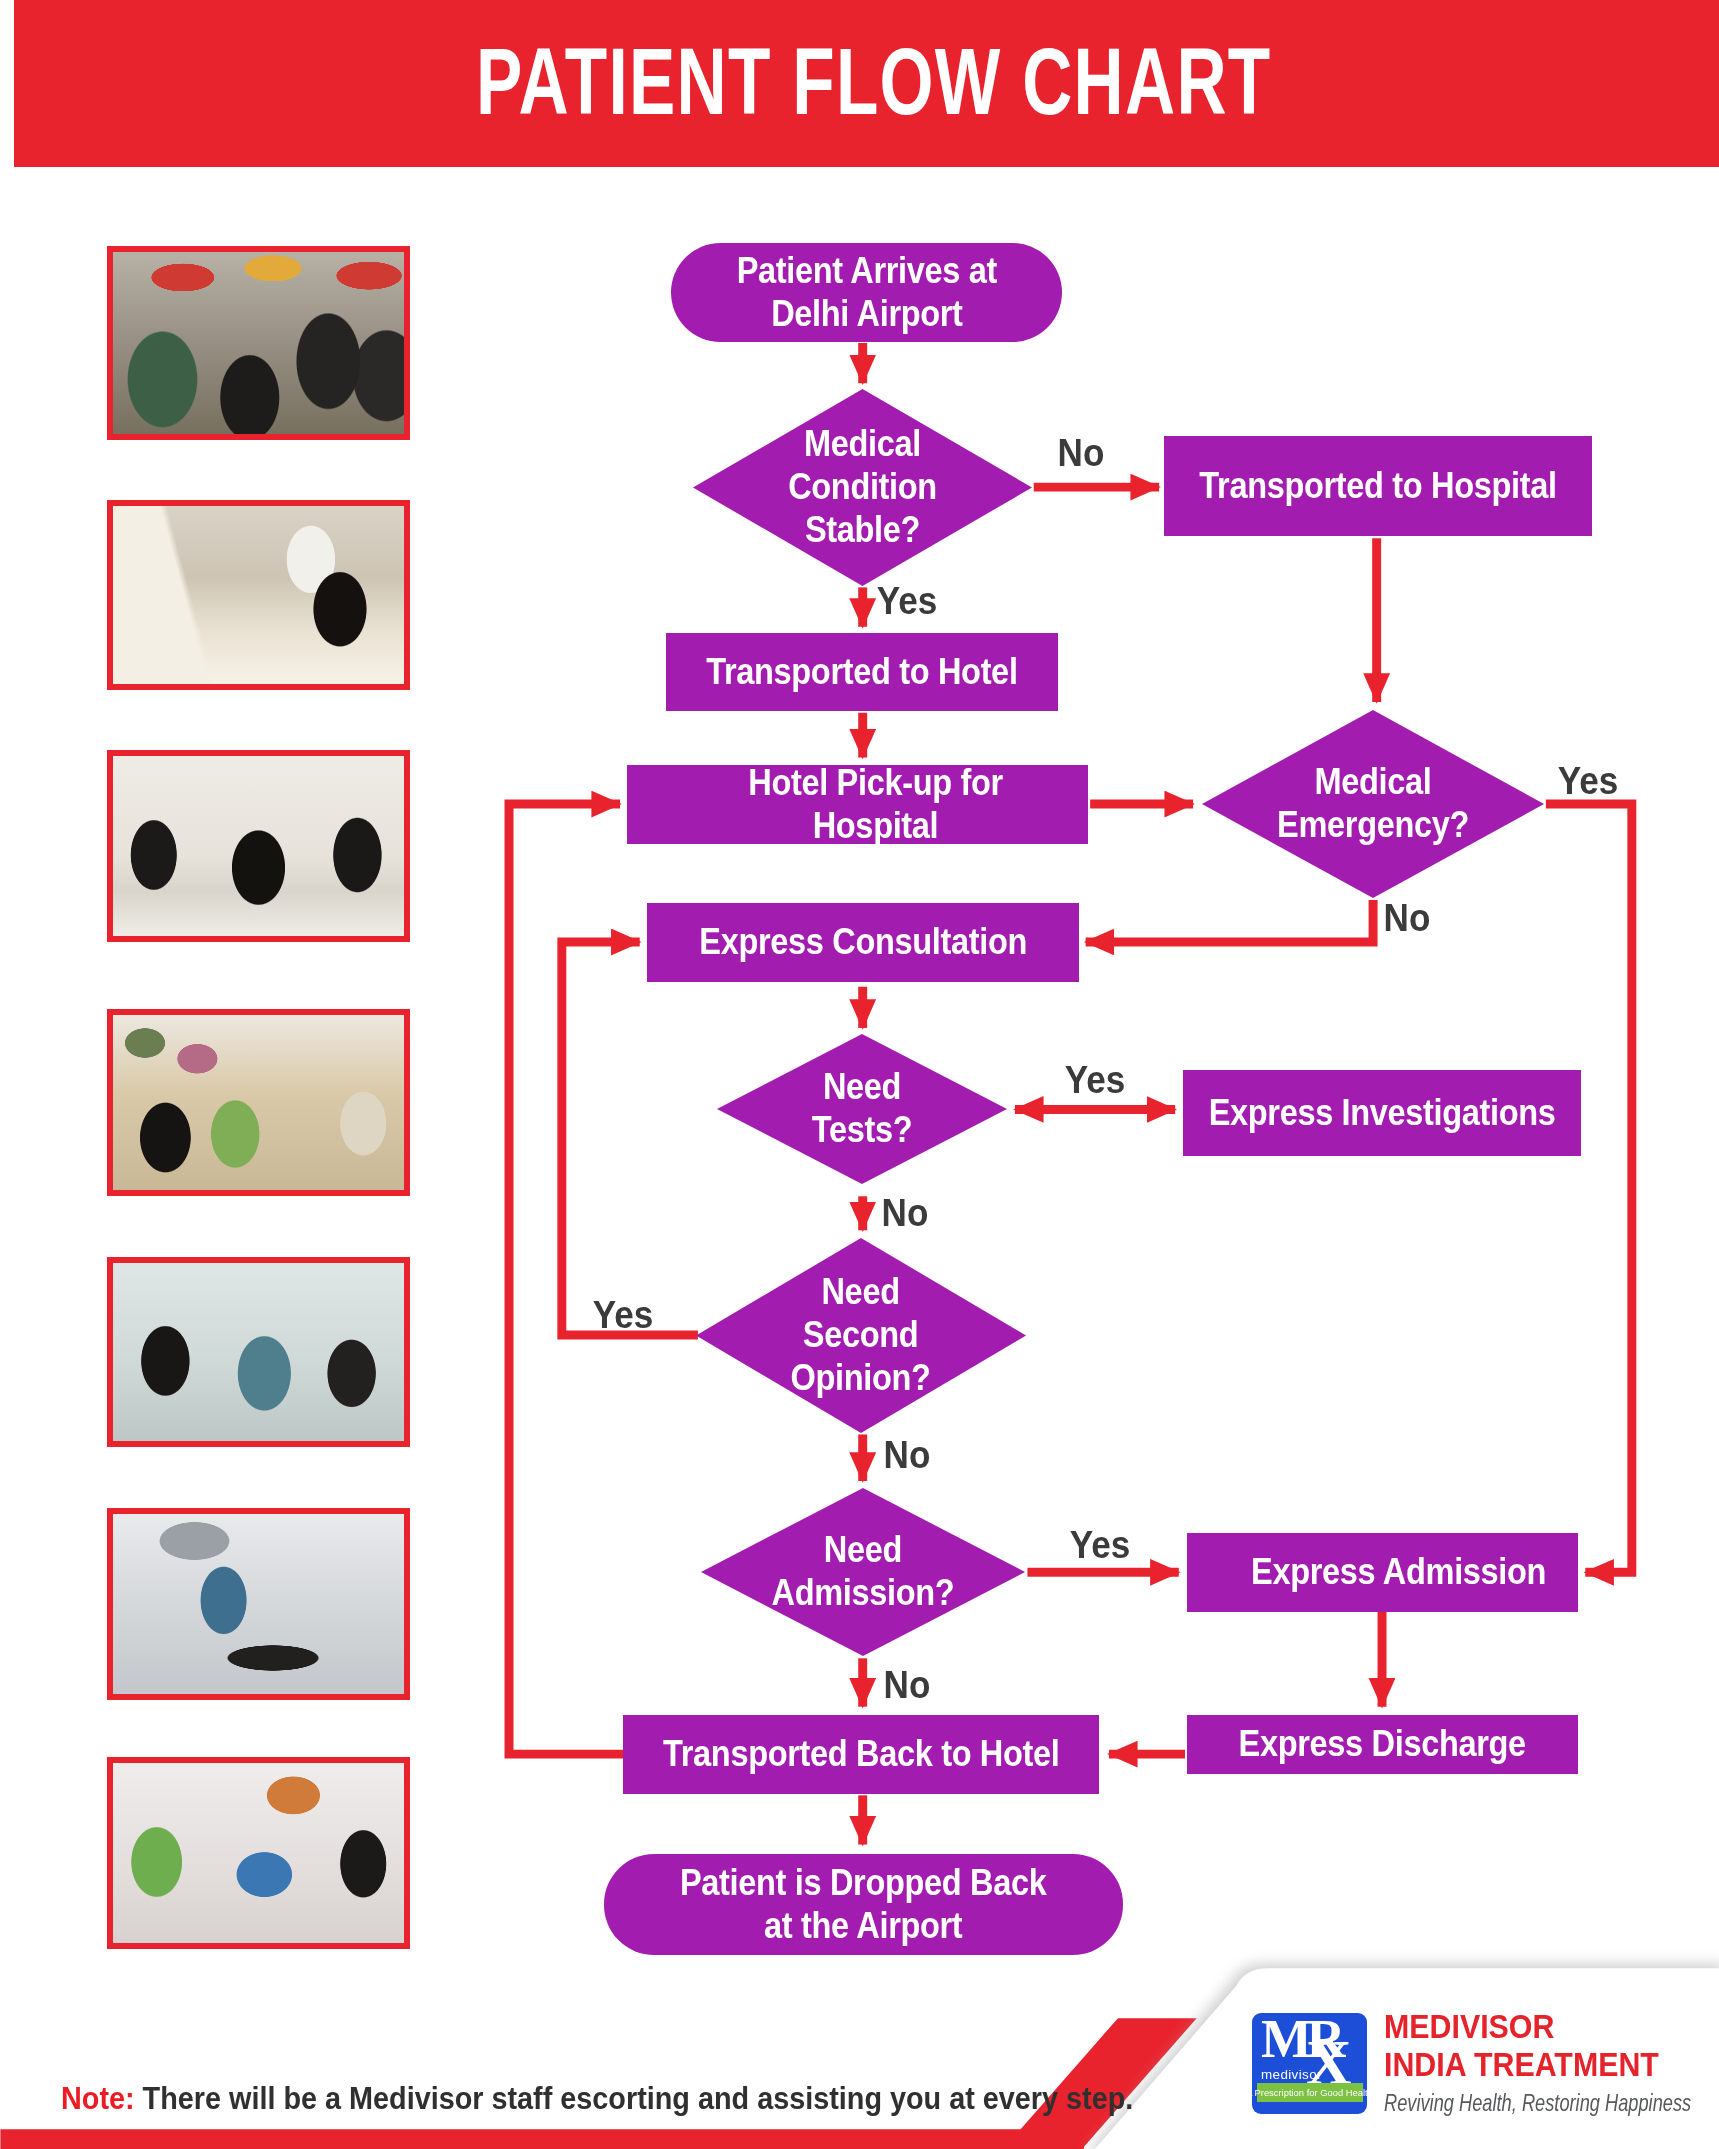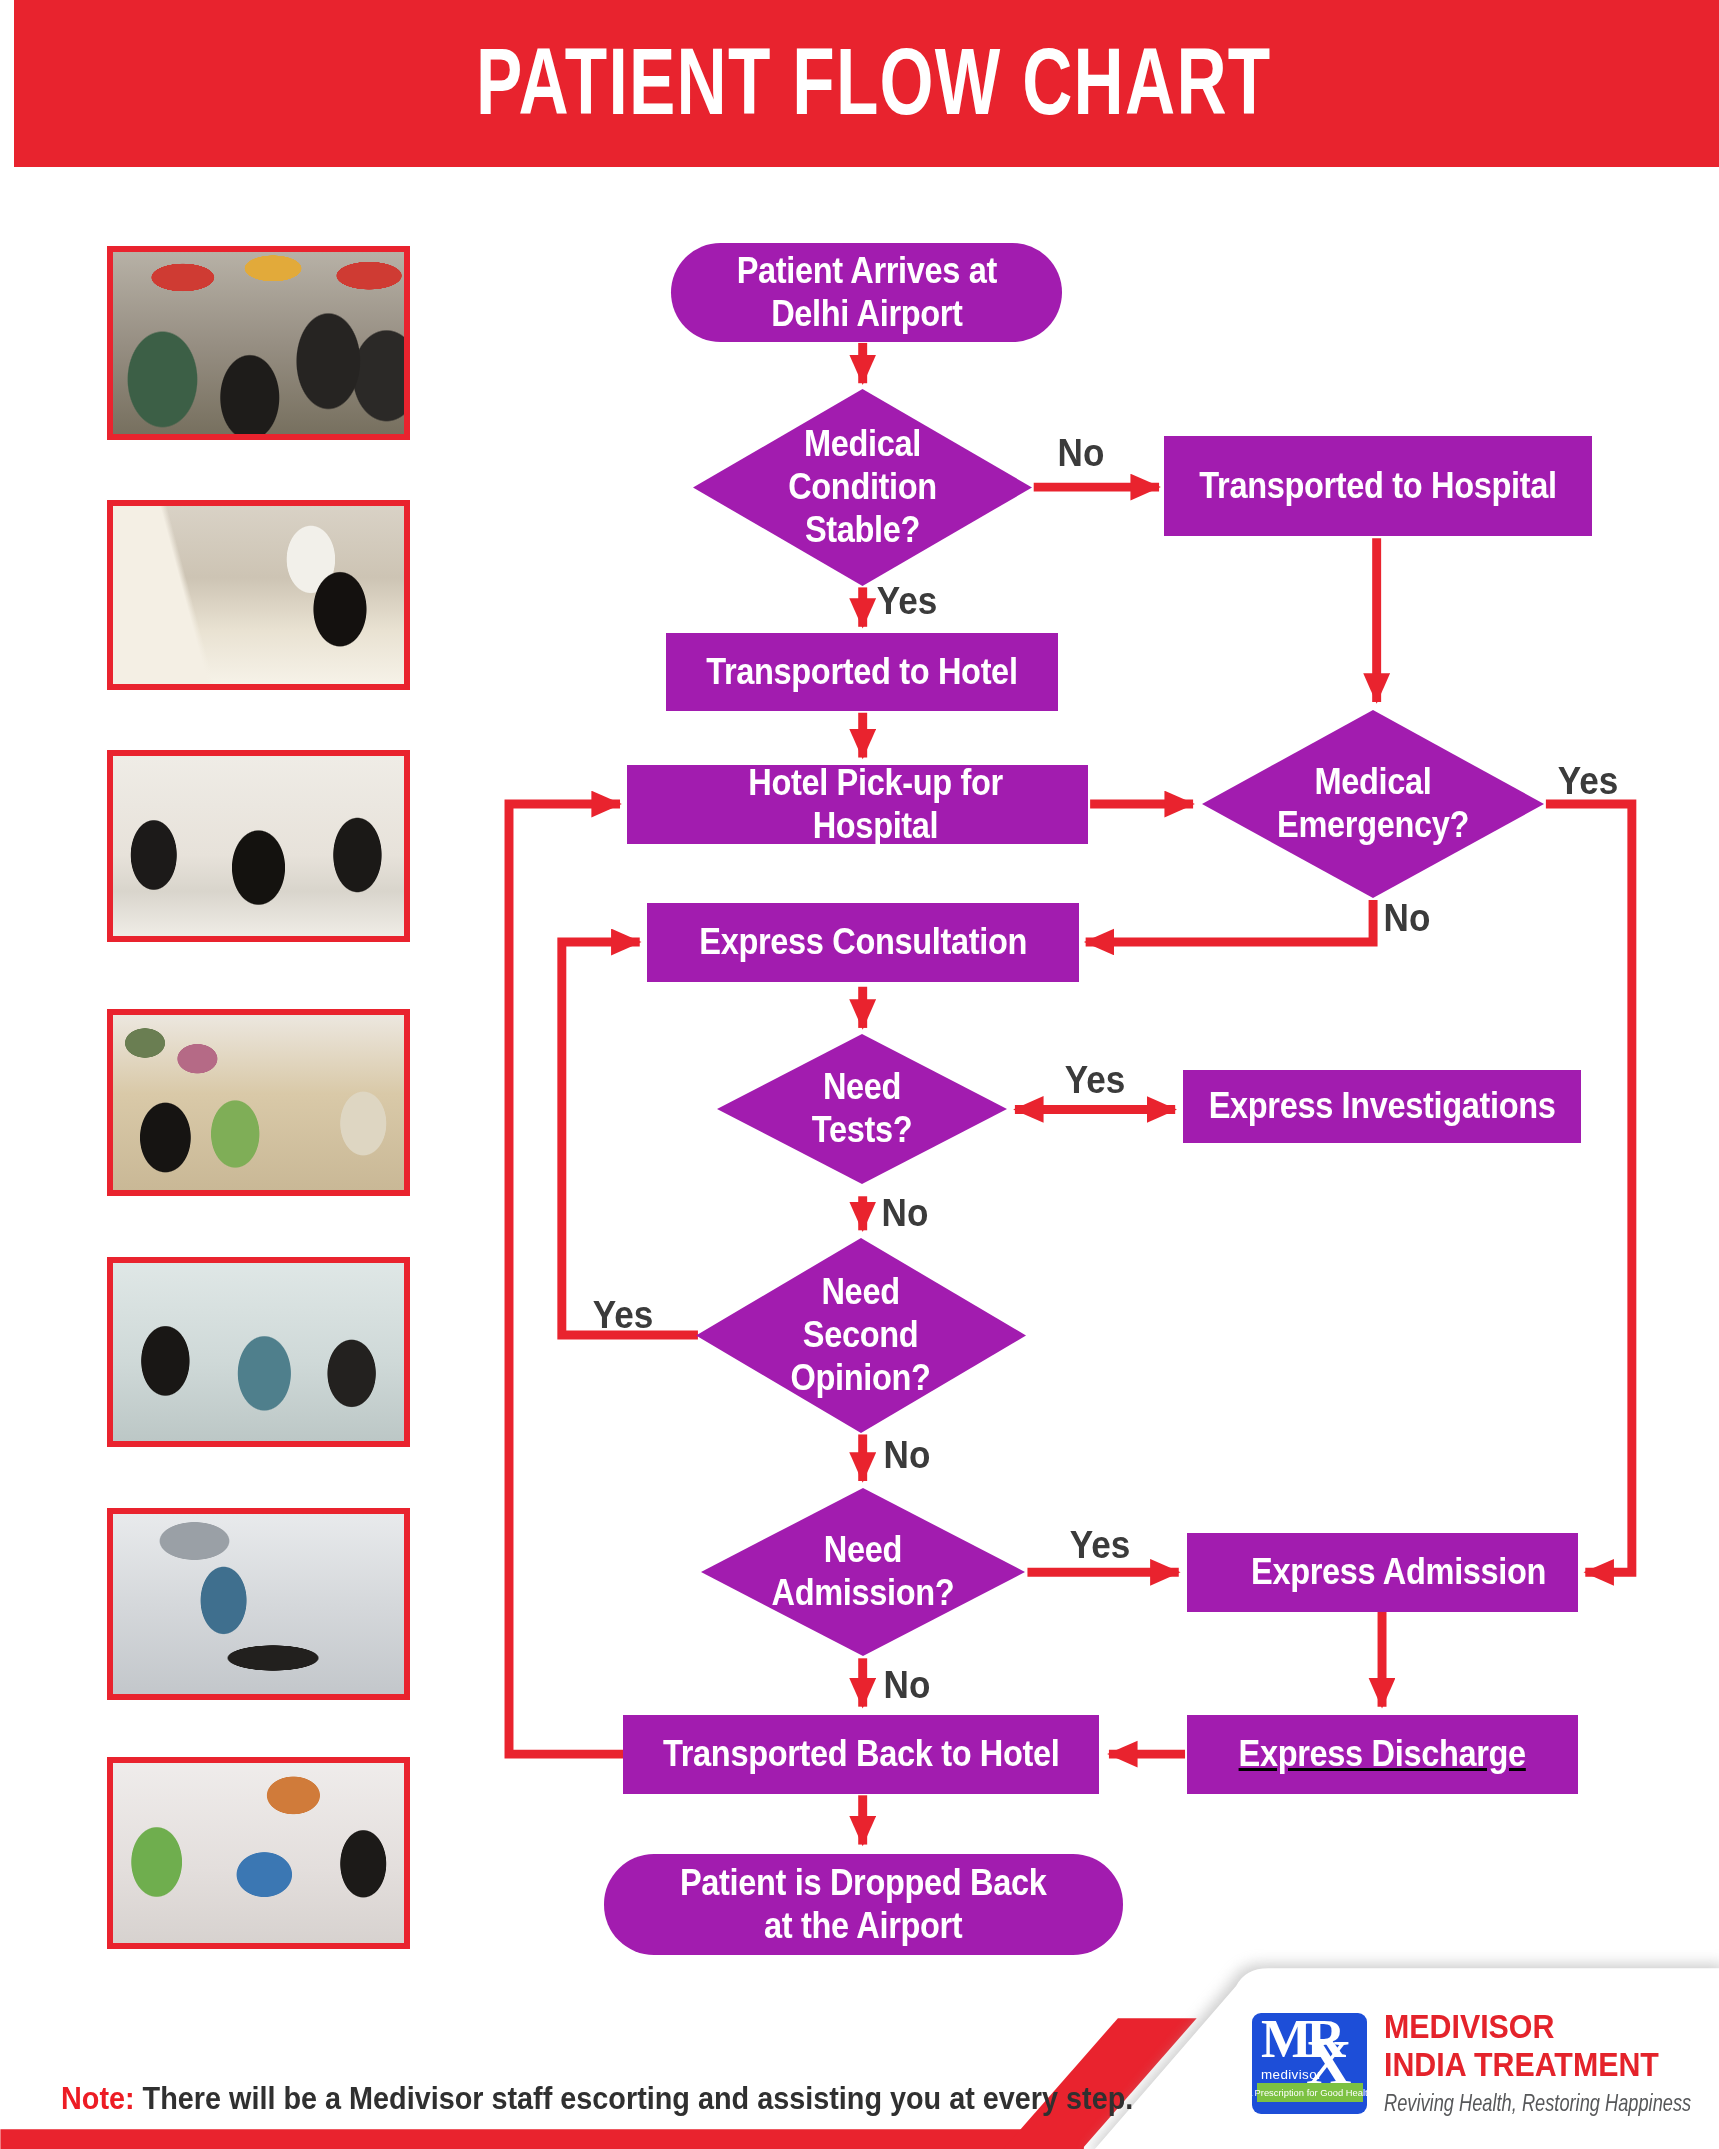--- a/index.html
+++ b/index.html
@@ -162,36 +162,36 @@
     <span class="lbl">Medical
 Emergency?</span>
   </div>
   <div class="node" style="left:647px;top:903px;width:432px;height:79px;">
     <span class="lbl">Express Consultation</span>
   </div>
   <div class="node diamond" style="left:717px;top:1034px;width:290px;height:150px;">
     <span class="lbl">Need
 Tests?</span>
   </div>
-  <div class="node" style="left:1183px;top:1070px;width:398px;height:73px;">
+  <div class="node" style="left:1183px;top:1070px;width:398px;height:86px;">
     <span class="lbl">Express Investigations</span>
   </div>
   <div class="node diamond" style="left:696px;top:1238px;width:330px;height:195px;">
     <span class="lbl">Need
 Second
 Opinion?</span>
   </div>
   <div class="node diamond" style="left:701px;top:1488px;width:324px;height:168px;">
     <span class="lbl">Need
 Admission?</span>
   </div>
   <div class="node" style="left:1187px;top:1533px;width:391px;height:79px;padding-left:32px;">
     <span class="lbl">Express Admission</span>
   </div>
-  <div class="node" style="left:1187px;top:1715px;width:391px;height:79px;text-decoration:underline;">
+  <div class="node" style="left:1187px;top:1715px;width:391px;height:59px;">
     <span class="lbl">Express Discharge</span>
   </div>
   <div class="node" style="left:623px;top:1715px;width:476px;height:79px;">
     <span class="lbl">Transported Back to Hotel</span>
   </div>
   <div class="node pill" style="left:604px;top:1854px;width:519px;height:101px;">
     <span class="lbl">Patient is Dropped Back
 at the Airport</span>
   </div>
 

